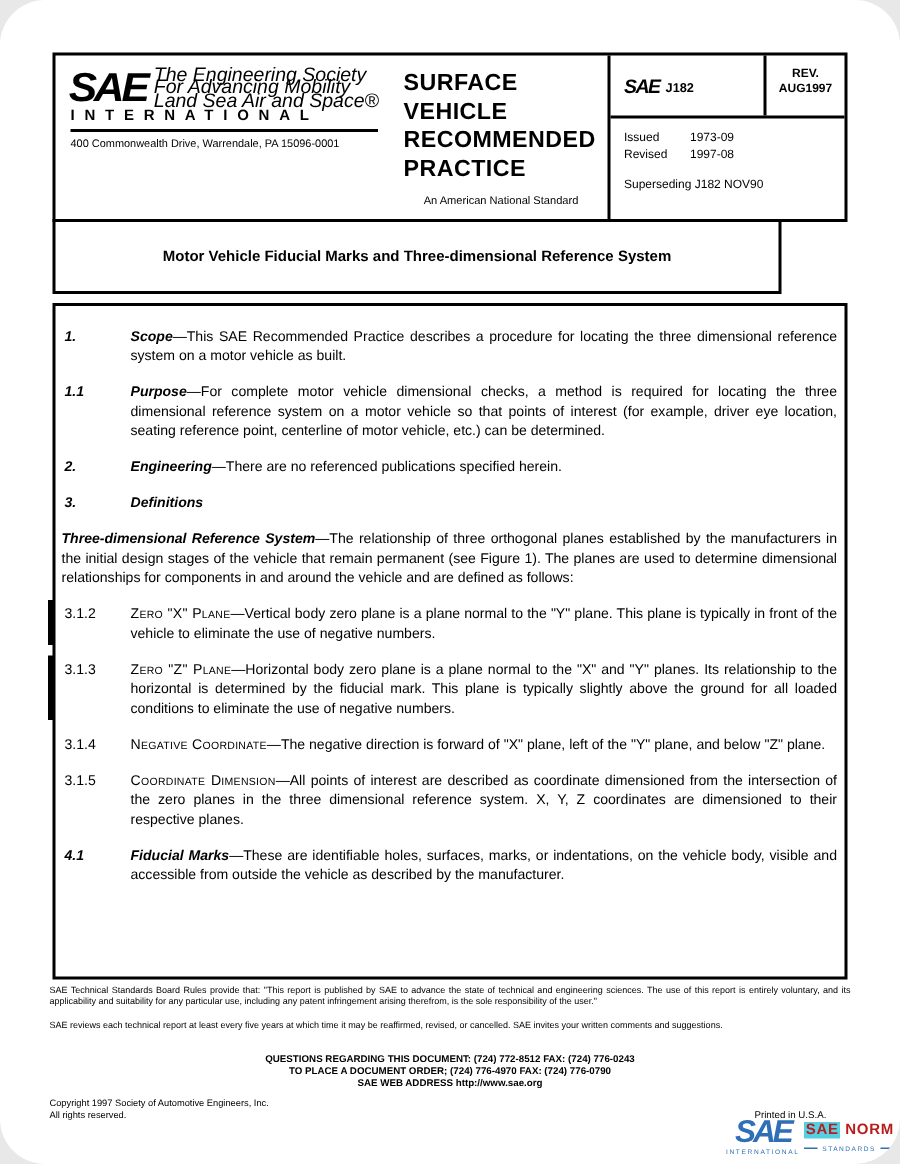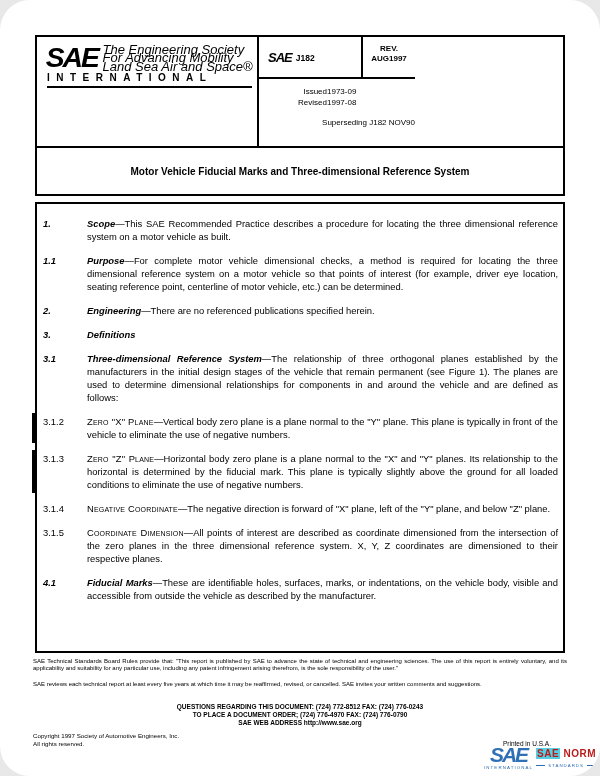--- a/index.html
+++ b/index.html
@@ -30,27 +30,27 @@
   .address { font-size:7.3px; margin-top:3px; }
   .doctype-cell { flex:1; display:flex; flex-direction:column; padding:9px 0 8px 12px; }
   .doctype { font-size:15.5px; font-weight:bold; line-height:19px; letter-spacing:0.3px; }
   .ans { margin-top:auto; font-size:7.4px; text-align:center; padding-right:6px; }
   .right-cell { width:158px; border-left:2px solid #000; display:flex; flex-direction:column; }
   .right-top { height:42px; border-bottom:2px solid #000; display:flex; }
   .code-cell { flex:1; display:flex; align-items:center; padding-left:9px; }
   .sae-logo-sm { font-style:italic; font-weight:900; font-size:13px; letter-spacing:-1px; }
   .code-num { font-size:8.5px; font-weight:bold; margin-left:4px; margin-top:2px; }
   .rev-cell { width:54px; border-left:2px solid #000; text-align:center; font-size:8px; font-weight:bold; line-height:10px; padding-top:7px; }
-  .right-bottom { flex:1; font-size:8px; line-height:11px; padding:7px 0 0 24px;text-align:right; }
+  .right-bottom { flex:1; font-size:8px; line-height:11px; padding:7px 0 0 9px; }
   .meta-row { display:flex; }
   .meta-label { width:44px; }
   .superseding { margin-top:9px; }
   
   .title-box {
-    position:absolute; left:35px; top:146px; width:530px; height:50px;
+    position:absolute; left:35px; top:146px; width:486px; height:50px;
     border:2px solid #000; text-align:center;
     font-size:10px; font-weight:bold; padding-top:18px;
   }
   
   .body-box {
     position:absolute; left:35px; top:202px; width:530px; height:451px;
     border:2px solid #000; padding:13px 5px 0 4px;
   }
   .sec { position:relative; display:flex; margin-bottom:11px; font-size:9.4px; line-height:13px; }
   .num { flex:0 0 46px; padding-left:2px; }
@@ -87,20 +87,30 @@
     <div class="logo-cell">
       <div class="logo-row">
         <span class="sae-logo">SAE</span>
         <span class="tagline">
           <div>The Engineering Society</div>
           <div>For Advancing Mobility</div>
           <div>Land Sea Air and Space®</div>
         </span>
       </div>
       <div class="intl">INTERNATIONAL</div>
+      <div class="address">400 Commonwealth Drive, Warrendale, PA 15096-0001</div>
+    </div>
+    <div class="doctype-cell">
+      <div class="doctype">
+        <div>SURFACE</div>
+        <div>VEHICLE</div>
+        <div>RECOMMENDED</div>
+        <div>PRACTICE</div>
+      </div>
+      <div class="ans">An American National Standard</div>
     </div>
     <div class="right-cell">
       <div class="right-top">
         <div class="code-cell">
           <span class="sae-logo-sm">SAE</span>
           <span class="code-num">J182</span>
         </div>
         <div class="rev-cell">
           <div>REV.</div>
           <div>AUG1997</div>
@@ -138,21 +148,20 @@
       <span class="num n-bi">2.</span>
       <span class="txt"><span class="h-bi">Engineering</span><span>—There are no referenced publications specified herein.</span></span>
     </div>
 
     <div class="sec">
       <span class="num n-bi">3.</span>
       <span class="txt"><span class="h-bi">Definitions</span><span></span></span>
     </div>
 
     <div class="sec">
-      <span class="num n-b">3.1</span>
       <span class="txt"><span class="h-bi">Three-dimensional Reference System</span><span>—The relationship of three orthogonal planes established by the manufacturers in the initial design stages of the vehicle that remain permanent (see Figure 1).  The planes are used to determine dimensional relationships for components in and around the vehicle and are defined as follows:</span></span>
     </div>
 
 
     <div class="sec">
       <div class="bar"></div>
       <span class="num">3.1.2</span>
       <span class="txt"><span class="h-sc">Zero "X" Plane</span><span>—Vertical body zero plane is a plane normal to the "Y" plane.  This plane is typically in front of the vehicle to eliminate the use of negative numbers.</span></span>
     </div>
 

